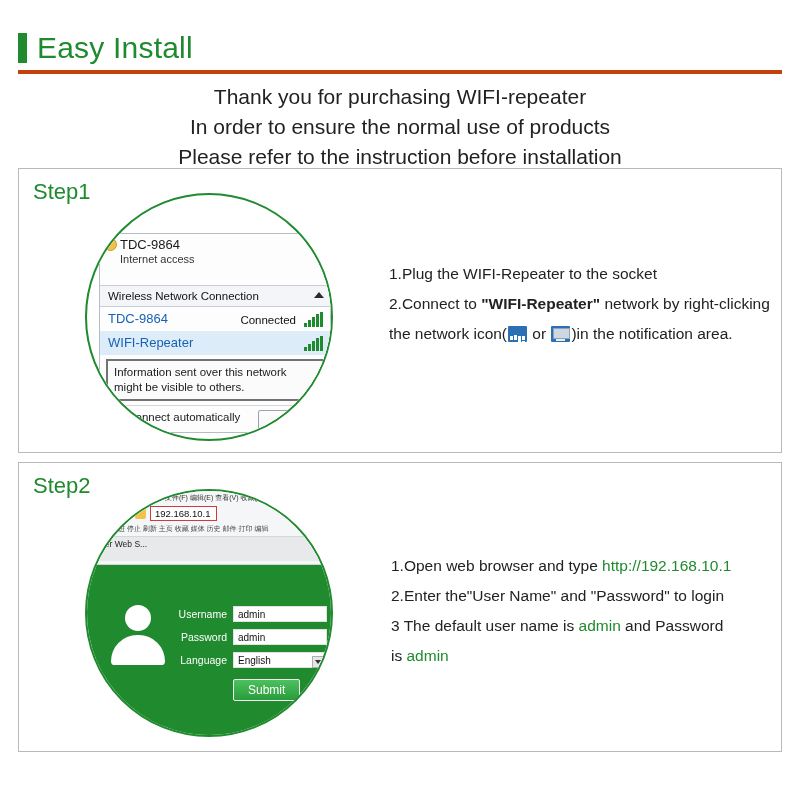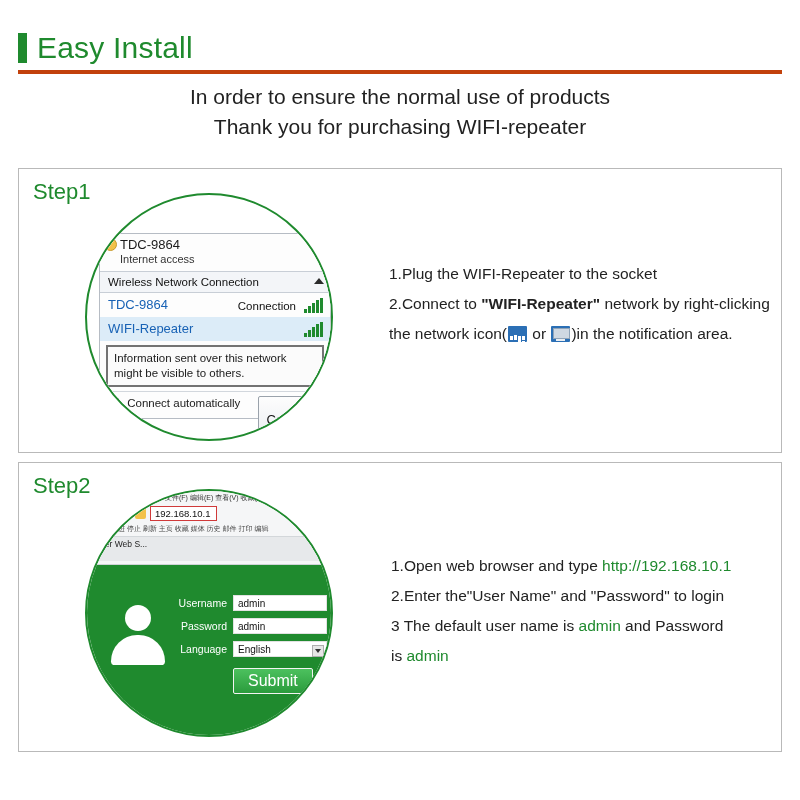--- a/index.html
+++ b/index.html
@@ -152,20 +152,21 @@
     border: 1px solid #c79a2c;
   }
   .net-header {
     border-top: 1px solid #c8ced6;
     border-bottom: 1px solid #c8ced6;
     background: #f3f5f8;
     padding: 4px 18px 4px 8px;
     position: relative;
     font-size: 11.5px;
     color: #111;
+    margin-top: 14px;
   }
   .caret-up {
     position: absolute; right: 6px; top: 6px;
     width: 0; height: 0;
     border-left: 5px solid transparent;
     border-right: 5px solid transparent;
     border-bottom: 6px solid #2b2b2b;
   }
   .net-row {
     position: relative;
@@ -296,21 +297,21 @@
     background: #fff;
   }
   .avatar .body {
     position: absolute; left: 2px; top: 30px;
     width: 54px; height: 30px;
     border-radius: 27px 27px 4px 4px;
     background: #fff;
   }
   .form {
     position: absolute;
-    left: 90px; top: 30px;
+    left: 90px; top: 41px;
     width: 150px;
     font-size: 10.5px;
     color: #fff;
   }
   .form-row {
     display: flex;
     align-items: center;
     margin-bottom: 7px;
   }
   .form-row .lab {
@@ -348,38 +349,39 @@
     border-top: 4px solid #333;
     z-index: 2;
   }
   .submit {
     margin-left: 56px;
     margin-top: 4px;
     display: inline-block;
     background: linear-gradient(#4cc15e, #2a9b3c);
     border: 1px solid #f3f3f3;
     color: #fff;
-    font-size: 16px;
+    font-size: 12px;
     padding: 3px 14px;
     border-radius: 2px;
   }
 </style>
 </head>
 <body>
 
 <div class="page">
 
   <div class="header">
     <div class="header-bar"></div>
     <div class="header-title">Easy Install</div>
   </div>
 
   <div class="intro">
+    <div>Thank you for purchasing WIFI-repeater</div>
     <div>In order to ensure the normal use of products</div>
-    <div>Thank you for purchasing WIFI-repeater</div>
+    <div>Please refer to the instruction before installation</div>
   </div>
 
   <div class="panel panel-step1">
     <div class="step-label">Step1</div>
 
     <div class="circle-shot c1">
       <div class="win-net">
 
         <div class="net-top">
           <div class="globe"></div>
@@ -387,21 +389,21 @@
           <div class="sub">Internet access</div>
         </div>
 
         <div class="net-header">
           <span>Wireless Network Connection</span>
           <span class="caret-up"></span>
         </div>
 
         <div class="net-row">
           <span class="name blue">TDC-9864</span>
-          <span class="conn">Connection</span>
+          <span class="conn">Connected</span>
           <span class="bars-icon">
             <span></span>
               <span></span>
               <span></span>
               <span></span>
               <span></span>
           </span>
         </div>
 
         <div class="net-row sel">

